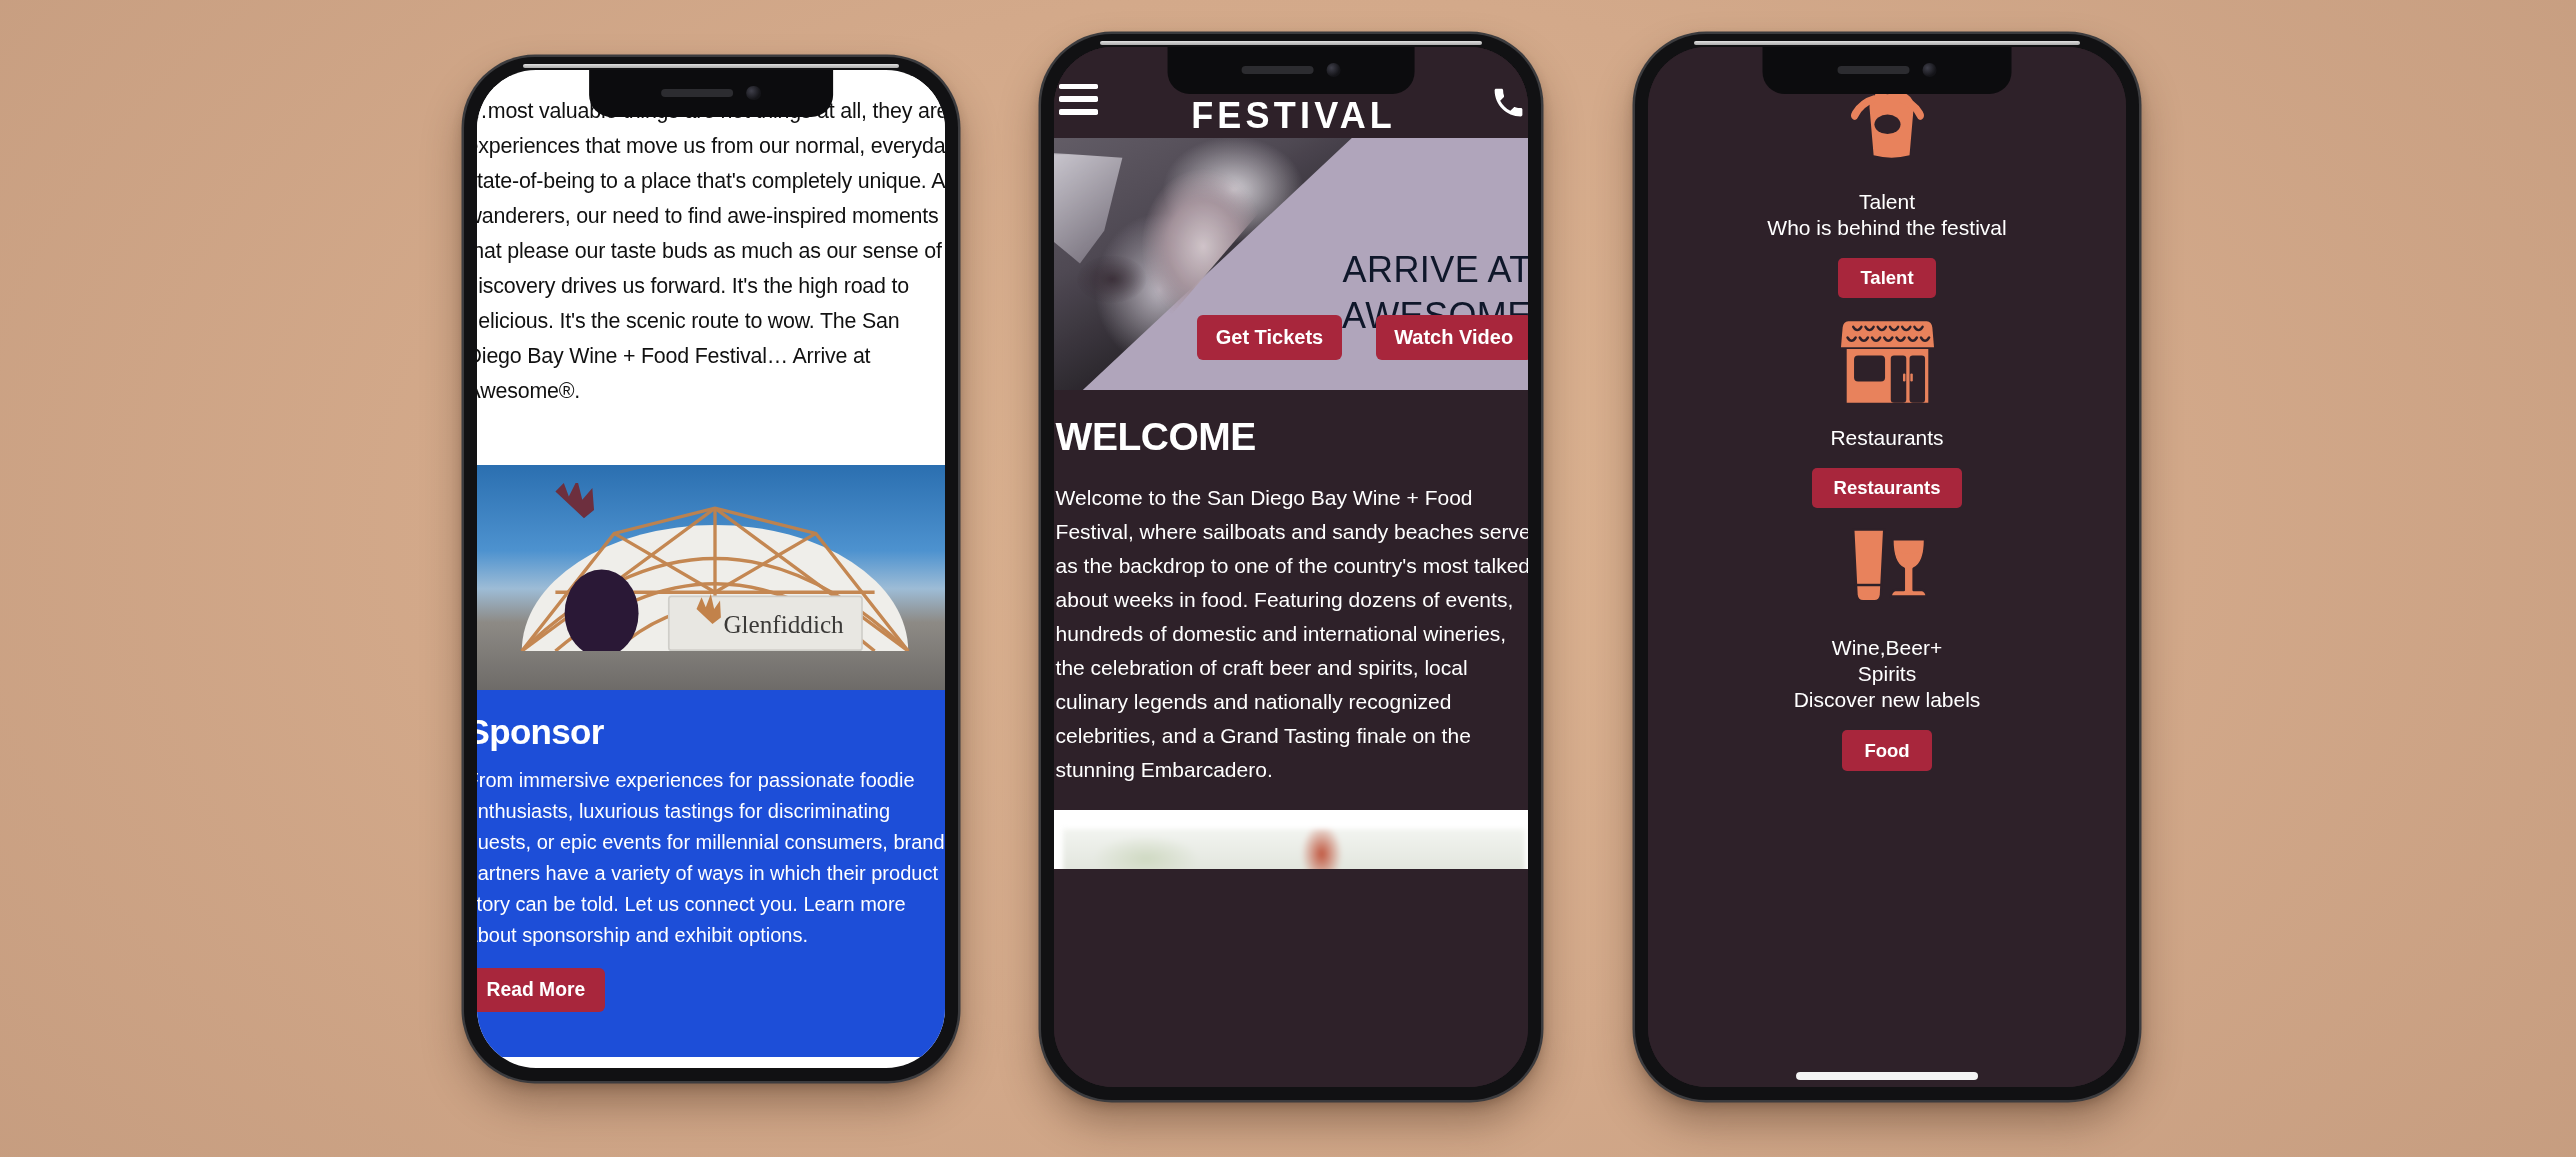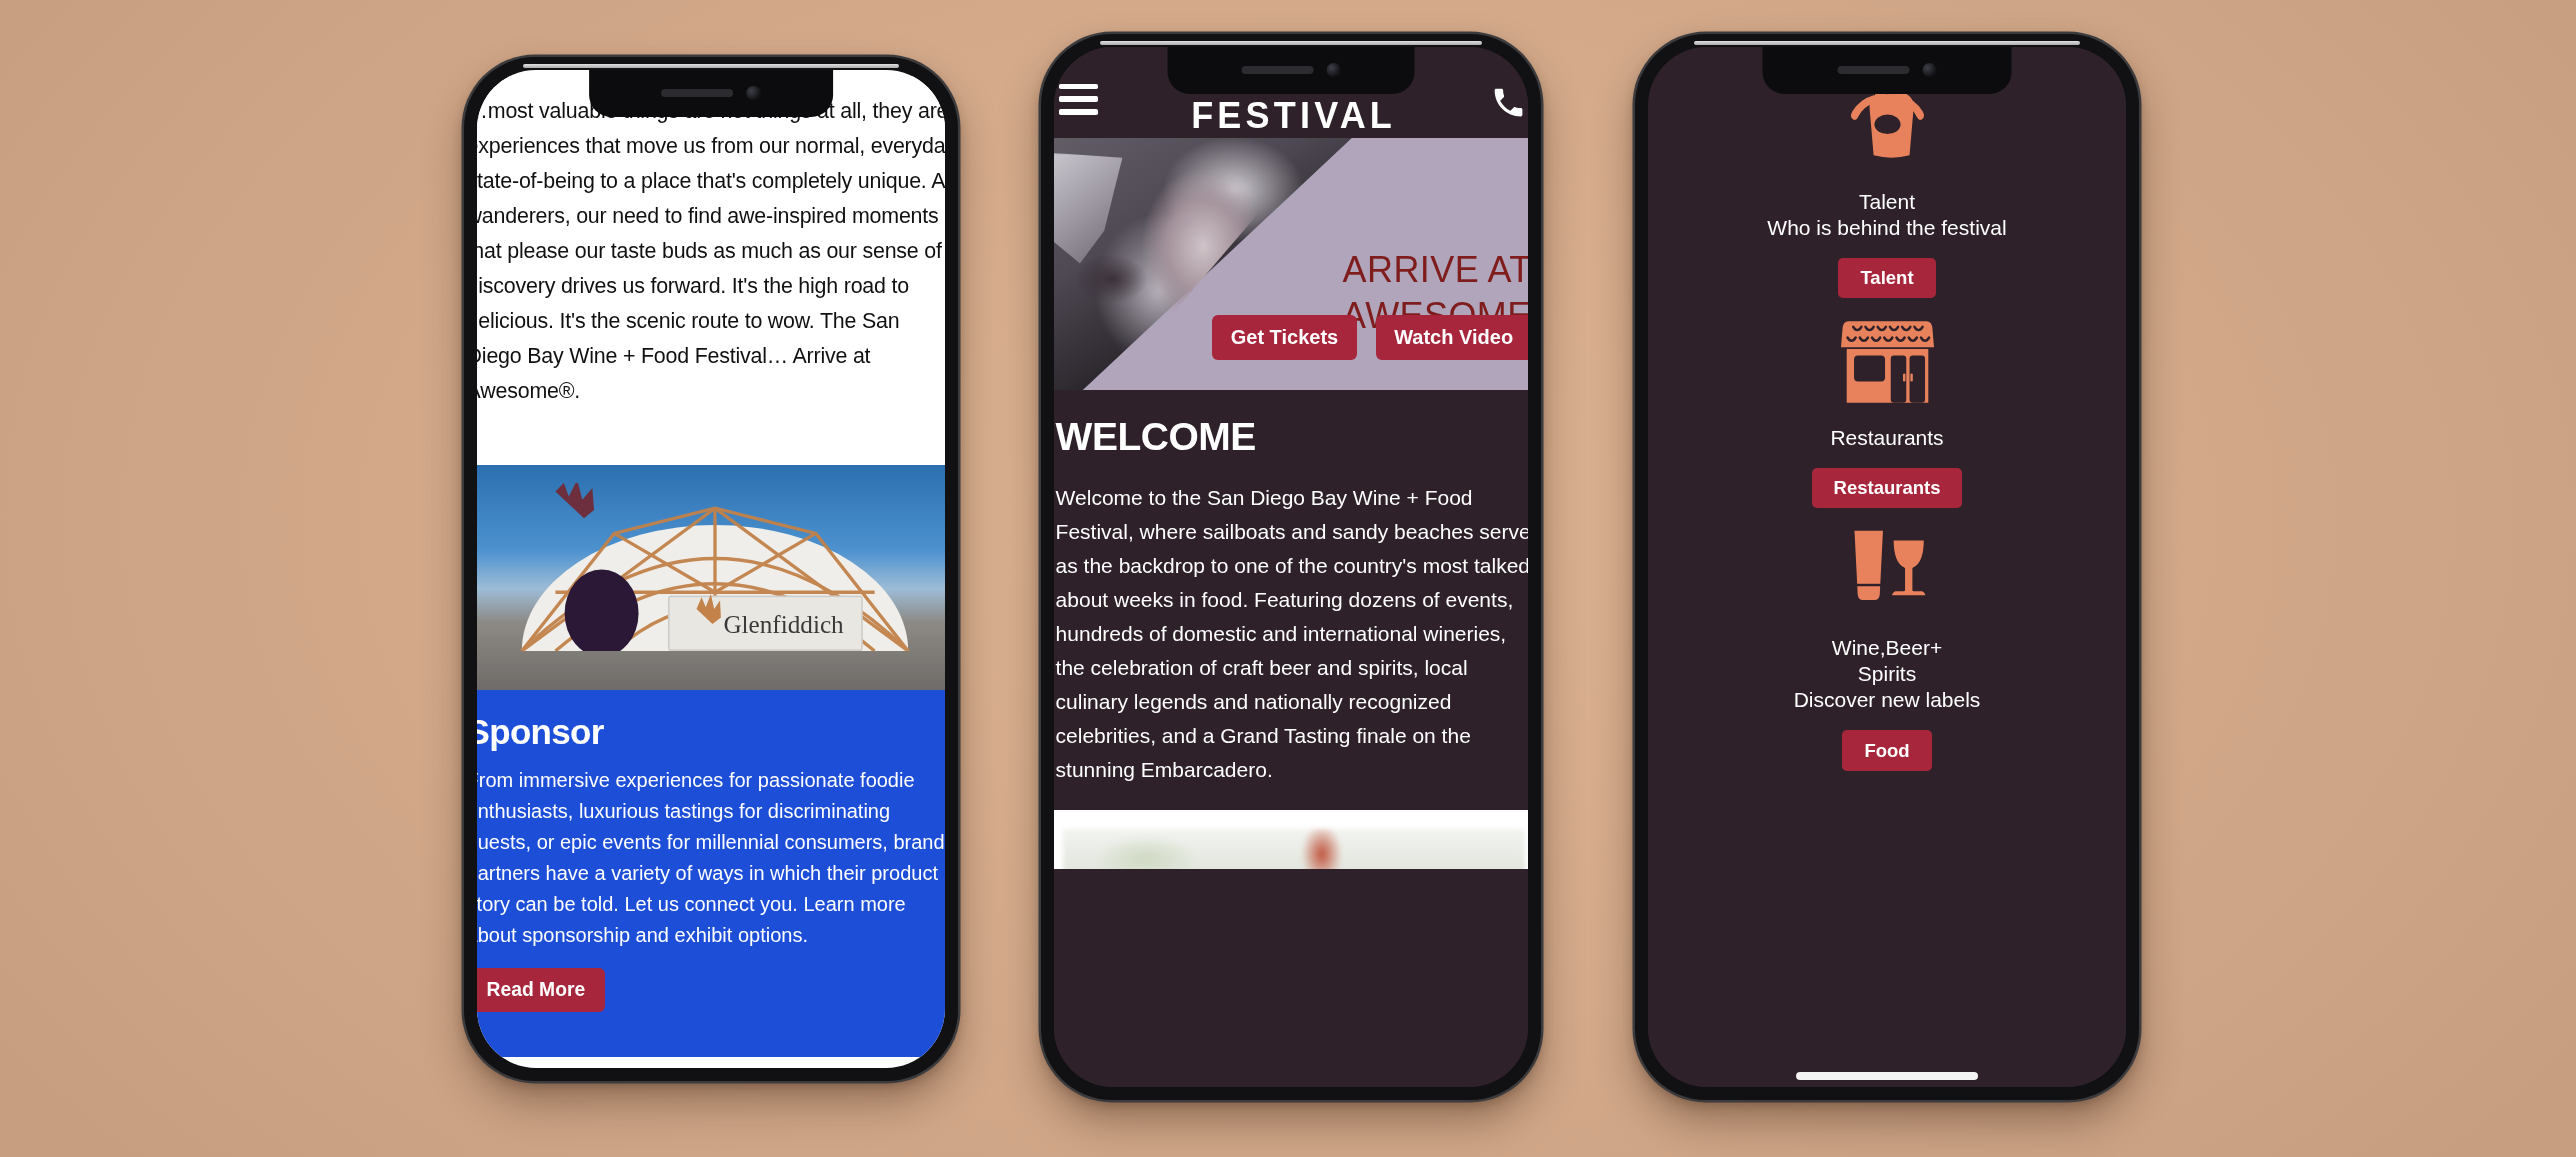--- a/index.html
+++ b/index.html
@@ -110,24 +110,24 @@
     clip-path:polygon(0 0,100% 0,22% 100%,0 100%);
     opacity:.95;
   }
   .p2-hero .glass{
     position:absolute;left:10px;top:15px;width:101px;height:126px;
     background:linear-gradient(140deg,rgba(240,238,245,.75),rgba(120,110,128,.35));
     clip-path:polygon(6% 0,78% 4%,60% 62%,36% 88%,0 64%);
     filter:blur(0.8px);
   }
   .p2-hero-txt{
-    position:absolute;right:22px;top:109px;text-align:right;color:#7f1d1d;
+    position:absolute;right:22px;top:109px;text-align:right;color:#0f172a;
     font-size:36px;line-height:46px;letter-spacing:0.4px;font-weight:400;
   }
-  .p2-hero-btns{position:absolute;right:22px;bottom:30px;display:flex;gap:19px;}
+  .p2-hero-btns{position:absolute;right:22px;bottom:30px;display:flex;gap:34px;}
   .p2-btn{font-size:20px;padding:11px 18.5px;}
   .p2-welcome{background:#2e2129;color:#fff;padding:25px 22px 23.5px 22px;width:520px;box-sizing:border-box;}
   .p2-h2{font-size:39px;font-weight:700;letter-spacing:-0.5px;margin:0 0 22px 0;color:#ffffff;}
   .p2-body{font-size:21px;line-height:34px;margin:0;}
   .p2-foot{background:#fff;height:59px;width:520px;position:relative;overflow:hidden;}
   .p2-foot .img{
     position:absolute;left:29px;top:18.5px;right:29px;height:50px;
     background:
       radial-gradient(ellipse 76px 34px at 18% 60%,#cfd9c2,rgba(207,217,194,0) 70%),
       radial-gradient(ellipse 34px 50px at 56% 50%,#c0543c,rgba(192,84,60,0) 60%),

